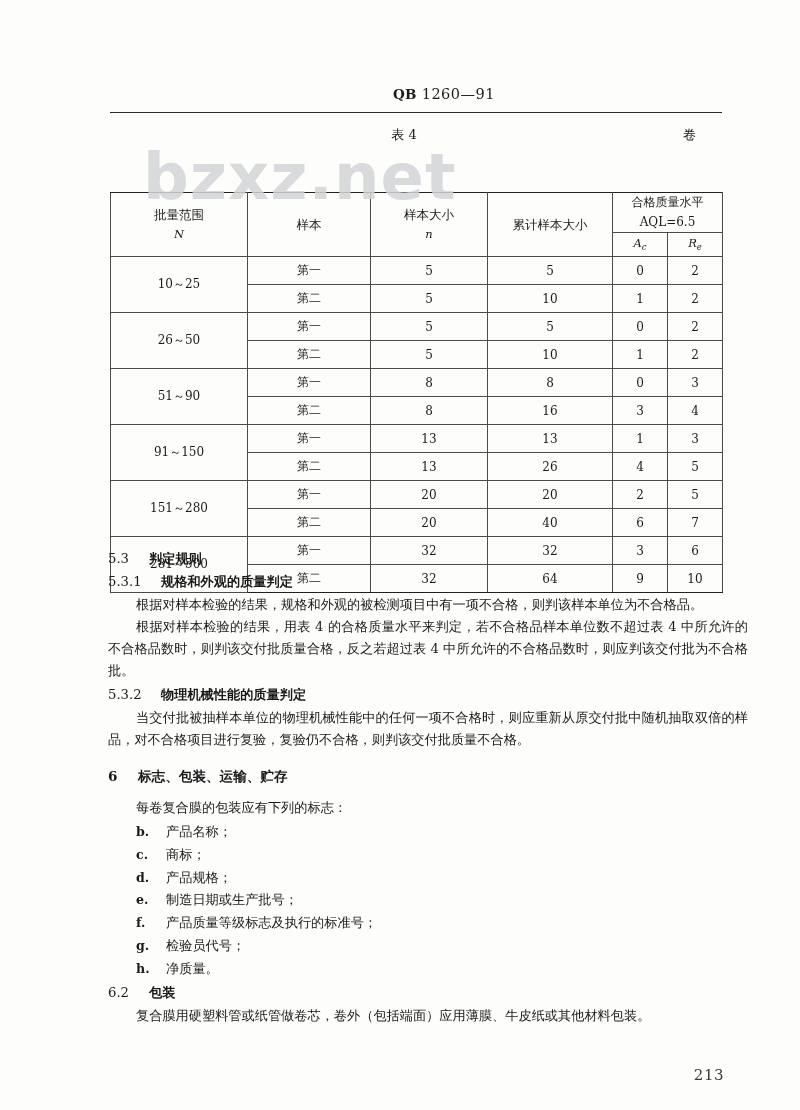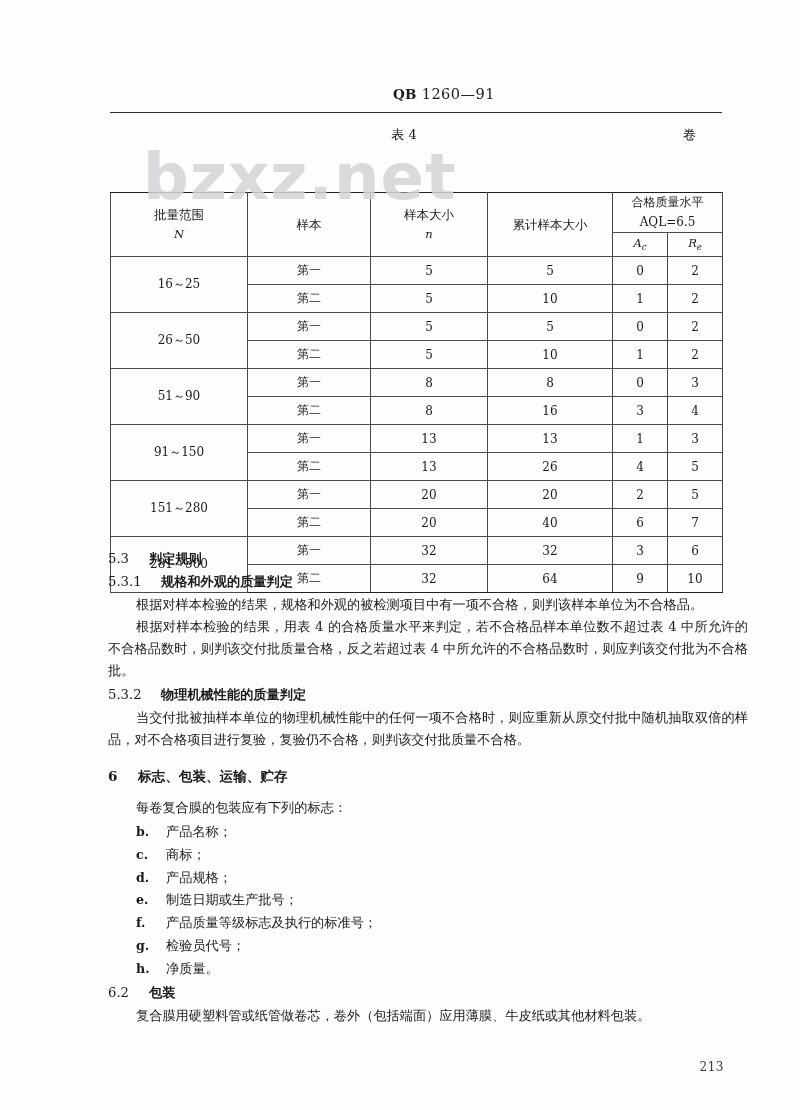--- a/index.html
+++ b/index.html
@@ -168,22 +168,22 @@
     display: inline-block;
     width: 30px;
     font-weight: bold;
     font-style: normal;
     font-size: 12.6px;
   }
   
   .folio {
     position: absolute;
     right: 76px;
-    bottom: 36px;
-    font-size: 12px;
+    bottom: 26px;
+    font-size: 15px;
     color: #3a3a3a;
     letter-spacing: 0.5px;
   }
 </style>
 </head>
 <body>
 
 <div class="page">
 
   <div class="std-head">
@@ -230,21 +230,21 @@
           <th class="hdr-sub">
             <span class="ital">A</span><span class="sub-small">c</span>
           </th>
           <th class="hdr-sub">
             <span class="ital">R</span><span class="sub-small">e</span>
           </th>
         </tr>
       </thead>
       <tbody>
         <tr class="body-row">
-          <td rowspan="2">16～25</td>
+          <td rowspan="2">10～25</td>
           <td>第一</td>
           <td>5</td>
           <td>5</td>
           <td>0</td>
           <td>2</td>
         </tr>
         <tr class="body-row">
           <td>第二</td>
           <td>5</td>
           <td>10</td>

